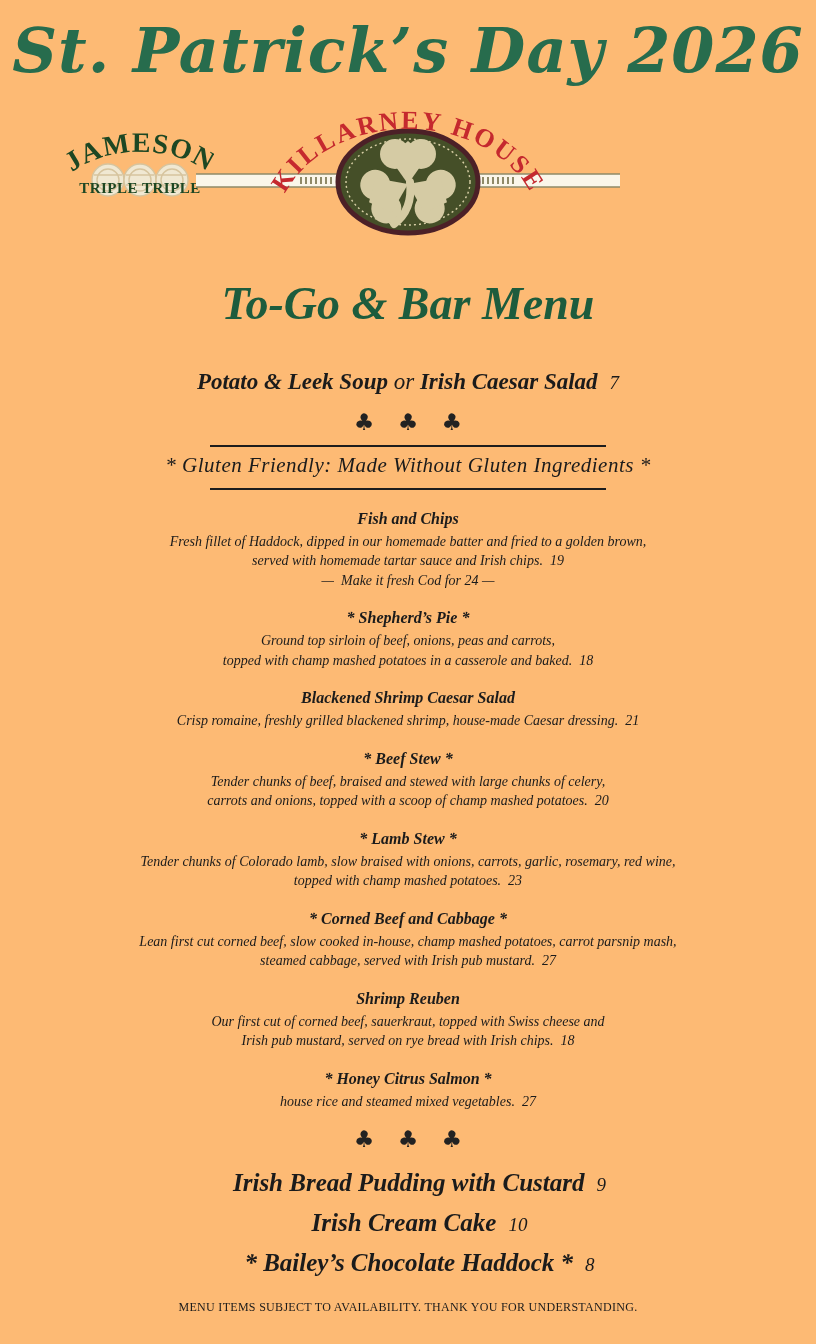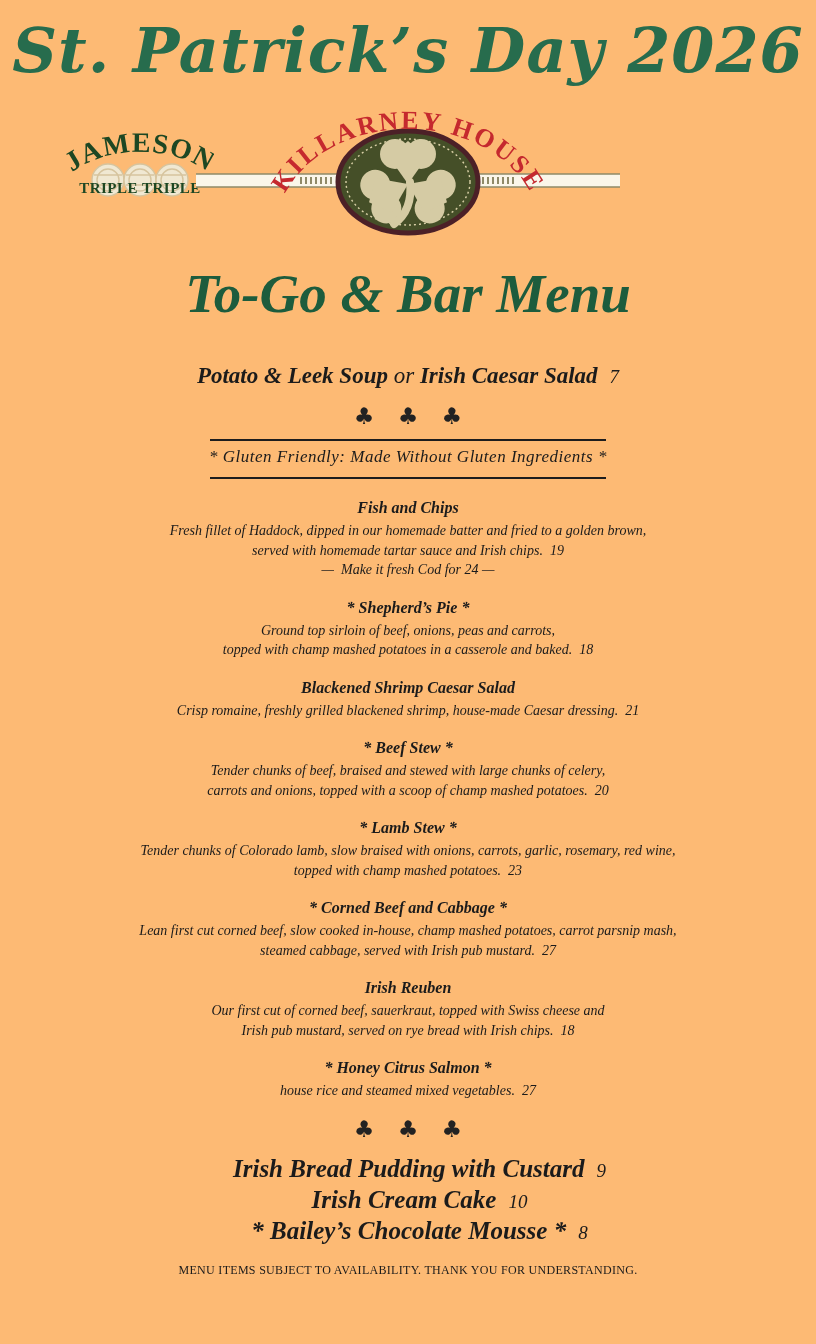--- a/index.html
+++ b/index.html
@@ -23,22 +23,22 @@
   }
   .logo-jameson{position:absolute;left:66px;top:124px;}
   .logo-killarney{position:absolute;left:196px;top:94px;}
   .logo-redbreast{position:absolute;left:596px;top:128px;}
   
   .flow{
     position:absolute;top:252px;left:0;width:100%;
     text-align:center;
   }
   .menu-title{
-    margin:10px 0 0 0;
-    font-size:55px;line-height:1.15;
+    margin:26px 0 0 0;
+    font-size:46px;line-height:1.15;
     font-weight:bold;font-style:italic;
     color:#1d5c3d;
   }
   .starter{
     margin-top:38px;
     font-size:23px;font-style:italic;font-weight:bold;
     white-space:pre-wrap;
   }
   .starter .conj{font-weight:normal;}
   .price{
@@ -50,38 +50,38 @@
     font-size:23px;color:#222;
     word-spacing:16px;
     font-family:"DejaVu Sans", sans-serif;
   }
   .divider{
     width:396px;margin:10px auto 0 auto;
     border-top:2px solid #1d1d1d;height:0;
   }
   .gluten{
     margin-top:6px;
-    font-size:17px;font-style:italic;
+    font-size:21px;font-style:italic;
     letter-spacing:0.5px;
   }
   .items{margin-top:16px;}
   .item{margin-bottom:15px;}
   .item-name{
     font-size:16px;line-height:26px;
     font-weight:bold;font-style:italic;
   }
   .desc{
     font-size:14px;line-height:19.5px;
     font-style:italic;
     white-space:pre-wrap;
   }
   .clubs-bottom{margin-top:14px;}
   .desserts{margin-top:12px;}
   .dessert-line{
-    font-size:25px;line-height:29px;
+    font-size:25px;line-height:38px;
     font-weight:bold;font-style:italic;padding-left:23px;
   }
   .footer-note{
     margin-top:16px;
     font-size:12px;letter-spacing:0.3px;
     font-style:normal;
   }
   svg text{font-family:"Liberation Serif", serif;}
 </style>
 </head>
@@ -192,36 +192,36 @@
         <div class="desc">topped with champ mashed potatoes.  23</div>
       </div>
 
       <div class="item">
         <div class="item-name">* Corned Beef and Cabbage *</div>
         <div class="desc">Lean first cut corned beef, slow cooked in-house, champ mashed potatoes, carrot parsnip mash,</div>
         <div class="desc">steamed cabbage, served with Irish pub mustard.  27</div>
       </div>
 
       <div class="item">
-        <div class="item-name">Irish Reuben</div>
+        <div class="item-name">Shrimp Reuben</div>
         <div class="desc">Our first cut of corned beef, sauerkraut, topped with Swiss cheese and</div>
         <div class="desc">Irish pub mustard, served on rye bread with Irish chips.  18</div>
       </div>
 
       <div class="item">
         <div class="item-name">* Honey Citrus Salmon *</div>
         <div class="desc">house rice and steamed mixed vegetables.  27</div>
       </div>
 
     </div>
 
     <div class="clubs clubs-bottom">♣ ♣ ♣</div>
 
     <div class="desserts">
       <div class="dessert-line"><span>Irish Bread Pudding with Custard</span><span class="price">9</span></div>
       <div class="dessert-line"><span>Irish Cream Cake</span><span class="price">10</span></div>
-      <div class="dessert-line"><span>* Bailey’s Chocolate Mousse *</span><span class="price">8</span></div>
+      <div class="dessert-line"><span>* Bailey’s Chocolate Haddock *</span><span class="price">8</span></div>
     </div>
 
     <div class="footer-note">MENU ITEMS SUBJECT TO AVAILABILITY. THANK YOU FOR UNDERSTANDING.</div>
 
   </div>
 </div>
 
 </body></html>

